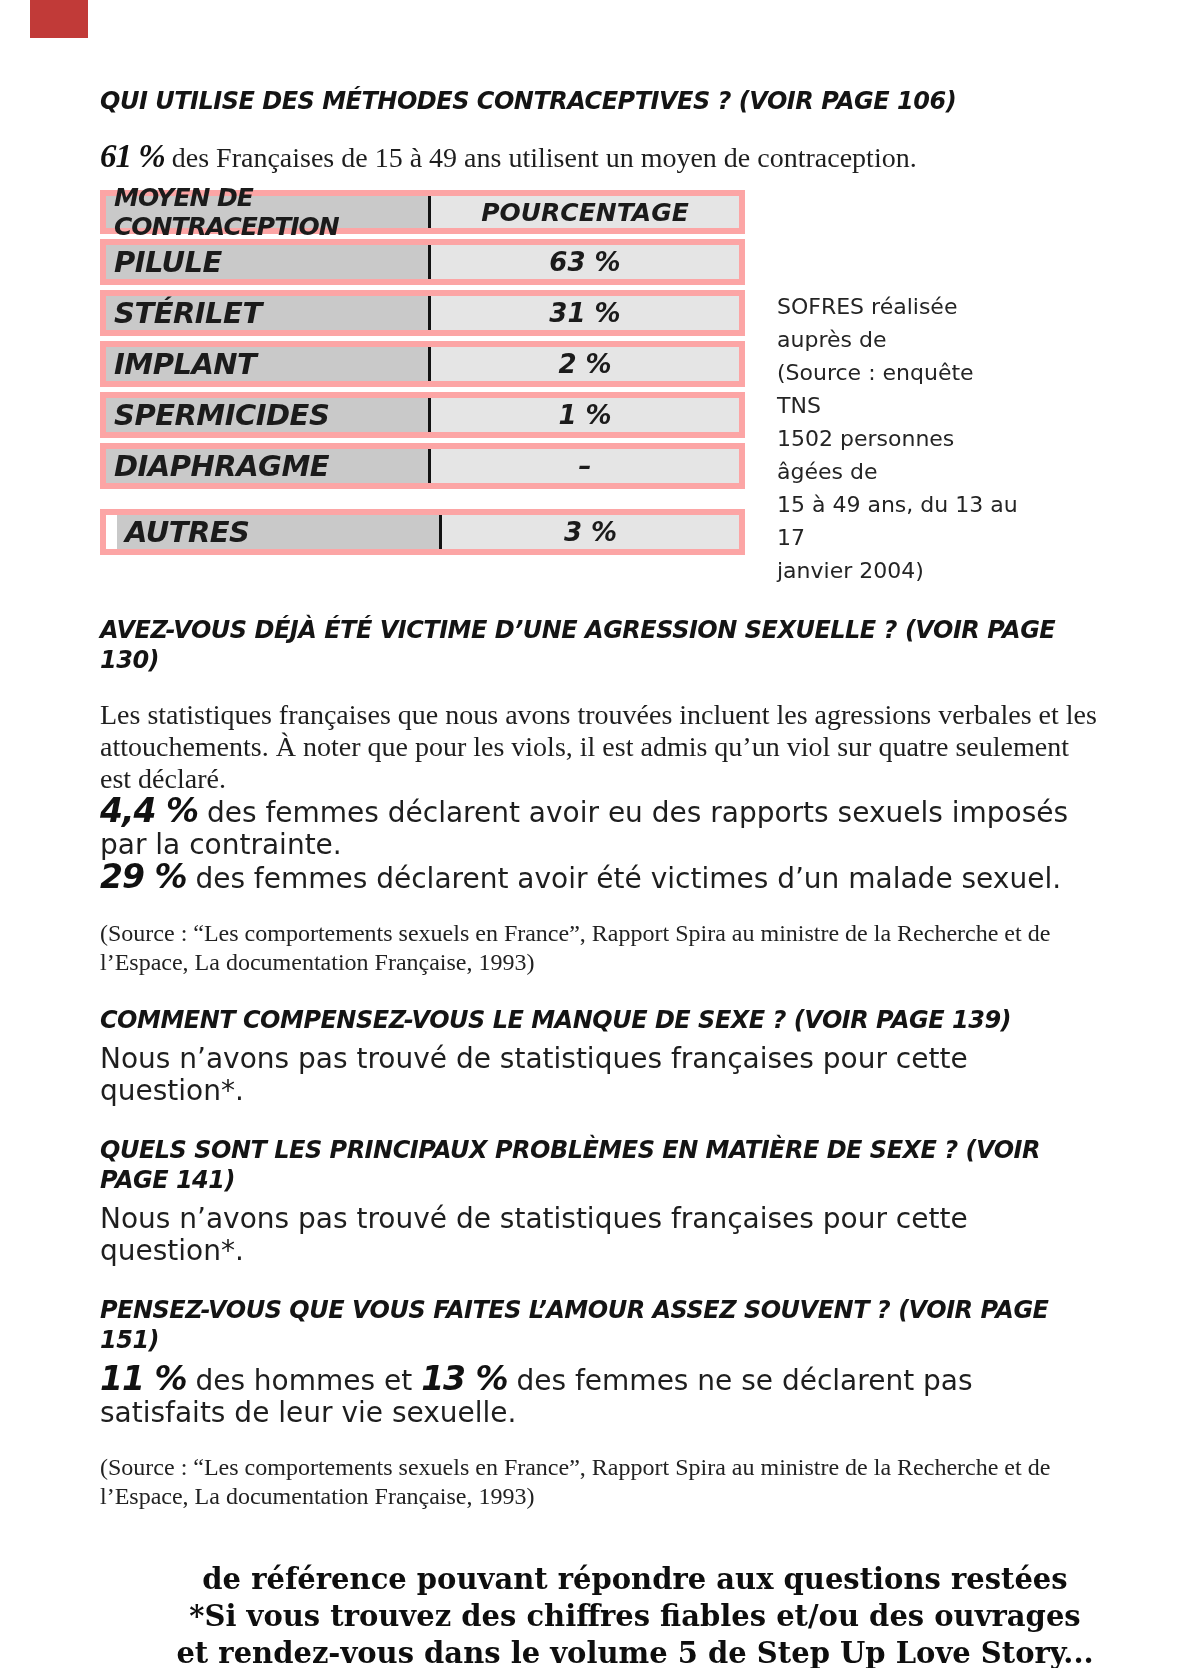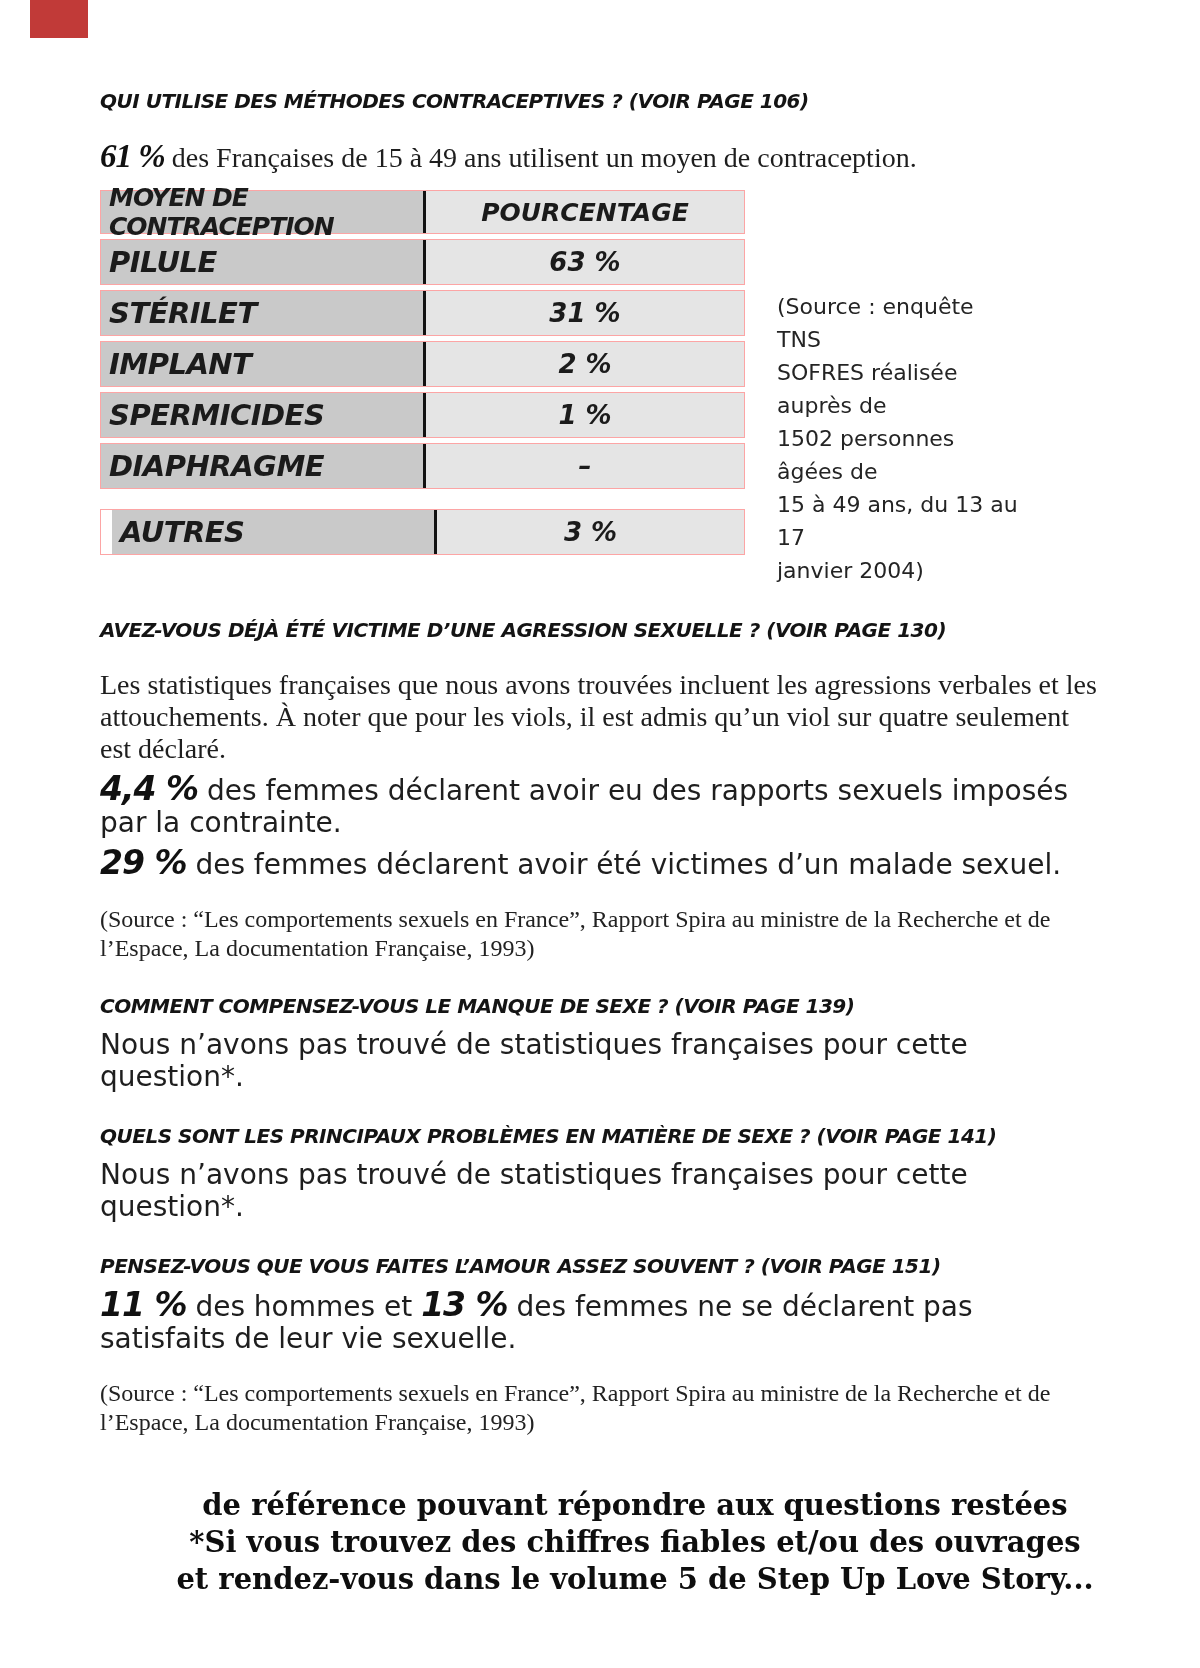--- a/index.html
+++ b/index.html
@@ -13,32 +13,32 @@
     overflow:hidden;
   }
   .corner-marker {
     position:absolute; left:30px; top:0;
     width:58px; height:38px;
     background:#c13a38;
   }
   .content { padding:86px 95px 0 100px; }
 
   .h {
-    font-size:20px; font-weight:700; font-style:italic;
+    font-size:24px; font-weight:700; font-style:italic;
     letter-spacing:-0.5px; color:#141414;
     line-height:30px;
   }
   .body-line { font-size:28px; line-height:32px; max-width:1010px; color:#1e1e1e; }
   .big { font-size:33px; font-weight:800; font-style:italic; letter-spacing:-1px; color:#111; }
   .src { font-size:24px; line-height:29px; max-width:1010px; color:#222; }
 
   .table-wrap { display:flex; align-items:flex-start; margin-top:16px; }
   .tbl { width:645px; }
   .trow {
-    display:flex; border:1px solid #fca5a5; margin-bottom:5px;
+    display:flex; border:6px solid #fca5a5; margin-bottom:5px;
     height:46px; align-items:center;
   }
   .trow.header { height:44px; }
   .trow.last { margin-top:20px;padding-left:11px; }
   .cell-l {
     width:322px; height:100%; background:#c9c9c9;
     display:flex; align-items:center; padding-left:8px;
     font-weight:700; font-style:italic; font-size:29px; letter-spacing:-0.5px;
   }
   .trow.header .cell-l { font-size:25px; letter-spacing:-1px; }
@@ -49,21 +49,21 @@
   }
   .trow.header .cell-r { font-size:25px; }
   .side-note {
     margin-left:32px; margin-top:100px; width:242px;
     font-size:22px; line-height:33px; color:#242424;
   }
 
   .sec { margin-top:28px; }
   .ans { margin-top:8px; }
   .mt6 { margin-top:24px;font-family:Liberation Serif, serif; }
-  .mt2 { margin-top:8px; }
+  .mt2 { margin-top:0; }
 
   .footer-block {
     margin-top:50px; width:950px; margin-left:60px; text-align:center;
     font-family:"DejaVu Serif", serif;
     font-weight:700; font-size:29px; line-height:37px; color:#0e0e0e;
   }
 </style>
 </head>
 <body>
 
@@ -102,22 +102,22 @@
         <div class="trow">
           <div class="cell-l">DIAPHRAGME</div>
           <div class="cell-r">–</div>
         </div>
         <div class="trow last">
           <div class="cell-l">AUTRES</div>
           <div class="cell-r">3 %</div>
         </div>
       </div>
       <div class="side-note">
+        <div>SOFRES réalisée auprès de</div>
         <div>(Source : enquête TNS</div>
-        <div>SOFRES réalisée auprès de</div>
         <div>1502 personnes âgées de</div>
         <div>15 à 49 ans, du 13 au 17</div>
         <div>janvier 2004)</div>
       </div>
     </div>
 
     <div class="sec">
       <div class="h">AVEZ-VOUS DÉJÀ ÉTÉ VICTIME D’UNE AGRESSION SEXUELLE ? (VOIR PAGE 130)</div>
       <div class="body-line mt6">Les statistiques françaises que nous avons trouvées incluent les agressions verbales et les attouchements. À noter que pour les viols, il est admis qu’un viol sur quatre seulement est déclaré.</div>
       <div class="body-line mt2">

